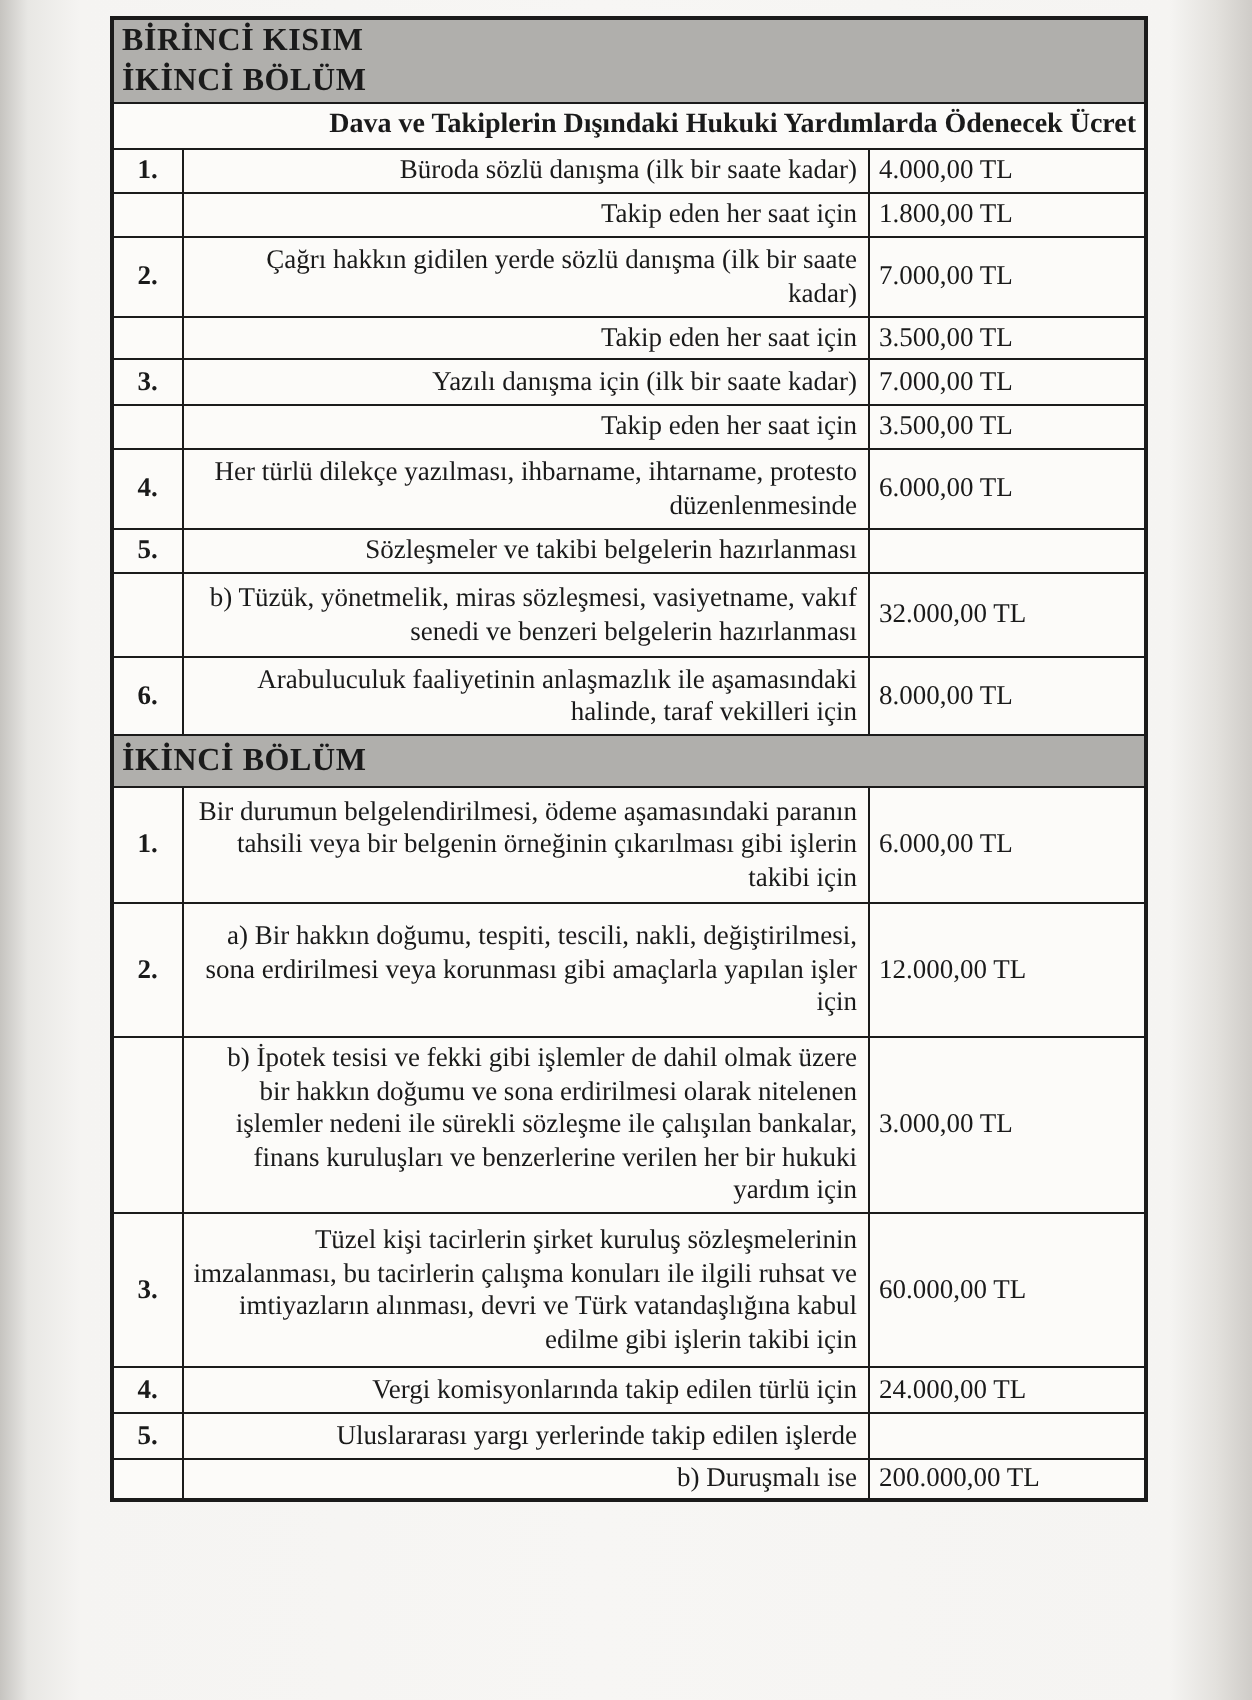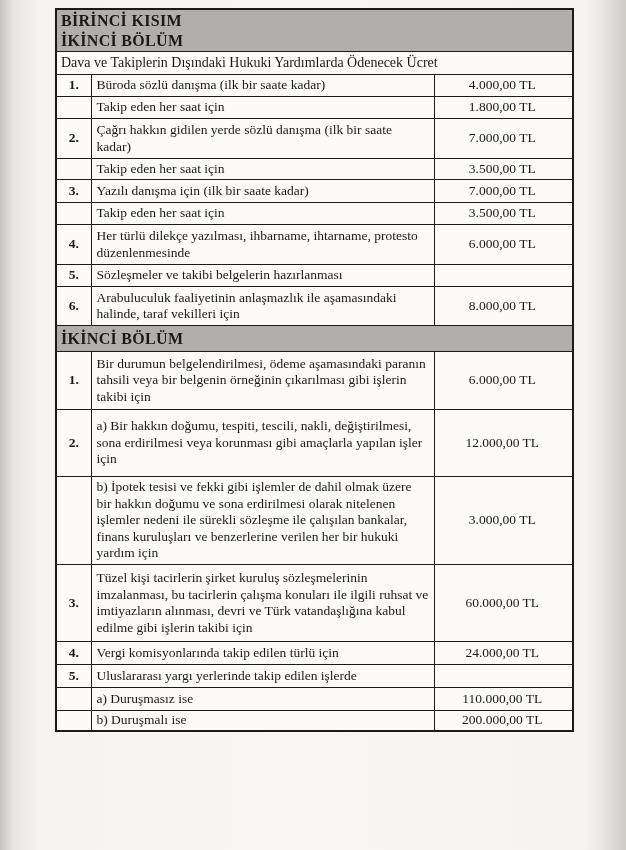--- a/index.html
+++ b/index.html
@@ -20,28 +20,28 @@
     width:517px;border-collapse:collapse;table-layout:fixed;
     background:#fcfbf9;border:2px solid #1b1b1b;
   }
   td{
     border:1px solid #1b1b1b;
     font-size:13.5px;line-height:1.22;
     padding:1px 5px;vertical-align:middle;
     overflow:hidden;
   }
   td.no-cell{text-align:center;font-weight:bold;padding:1px 2px;}
-  td.desc-cell{text-align:left;margin-left:20px;}
-  td.amount-cell{text-align:center;padding-right:7px;white-space:nowrap;}
+  td.desc-cell{text-align:right;margin-left:20px;}
+  td.amount-cell{text-align:left;padding-right:7px;white-space:nowrap;}
   tr.band-row td{
     background:#b0afac;text-align:left;font-weight:bold;
     font-size:16px;letter-spacing:.3px;padding:1px 4px;
   }
   tr.subtitle-row td{
-    text-align:left;font-weight:normal;font-size:14px;padding:2px 4px;
+    text-align:right;font-weight:bold;font-size:14px;padding:2px 4px;
     background:#fcfbf9;
     border-radius:10px;
   }
   .band-line{display:block;}
 </style>
 </head>
 <body>
 
 <div class="paper-corner"></div>
 
@@ -97,20 +97,25 @@
       <tr style="height:40px">
         <td class="no-cell">4.</td>
         <td class="desc-cell">Her türlü dilekçe yazılması, ihbarname, ihtarname, protesto düzenlenmesinde</td>
         <td class="amount-cell">6.000,00 TL</td>
       </tr>
       <tr style="height:22px">
         <td class="no-cell">5.</td>
         <td class="desc-cell">Sözleşmeler ve takibi belgelerin hazırlanması</td>
         <td class="amount-cell"></td>
       </tr>
+      <tr style="height:42px">
+        <td class="no-cell"></td>
+        <td class="desc-cell">b) Tüzük, yönetmelik, miras sözleşmesi, vasiyetname, vakıf senedi ve benzeri belgelerin hazırlanması</td>
+        <td class="amount-cell">32.000,00 TL</td>
+      </tr>
       <tr style="height:39px">
         <td class="no-cell">6.</td>
         <td class="desc-cell">Arabuluculuk faaliyetinin anlaşmazlık ile aşamasındaki halinde, taraf vekilleri için</td>
         <td class="amount-cell">8.000,00 TL</td>
       </tr>
 
       <tr class="band-row" style="height:26px">
         <td colspan="3">İKİNCİ BÖLÜM</td>
       </tr>
 
@@ -137,25 +142,20 @@
       <tr style="height:23px">
         <td class="no-cell">4.</td>
         <td class="desc-cell">Vergi komisyonlarında takip edilen türlü için</td>
         <td class="amount-cell">24.000,00 TL</td>
       </tr>
       <tr style="height:23px">
         <td class="no-cell">5.</td>
         <td class="desc-cell">Uluslararası yargı yerlerinde takip edilen işlerde</td>
         <td class="amount-cell"></td>
       </tr>
-      <tr style="height:23px">
-        <td class="no-cell"></td>
-        <td class="desc-cell">a) Duruşmasız ise</td>
-        <td class="amount-cell">110.000,00 TL</td>
-      </tr>
       <tr style="height:19px">
         <td class="no-cell"></td>
         <td class="desc-cell">b) Duruşmalı ise</td>
         <td class="amount-cell">200.000,00 TL</td>
       </tr>
     </tbody>
   </table>
 
 </div>
 

